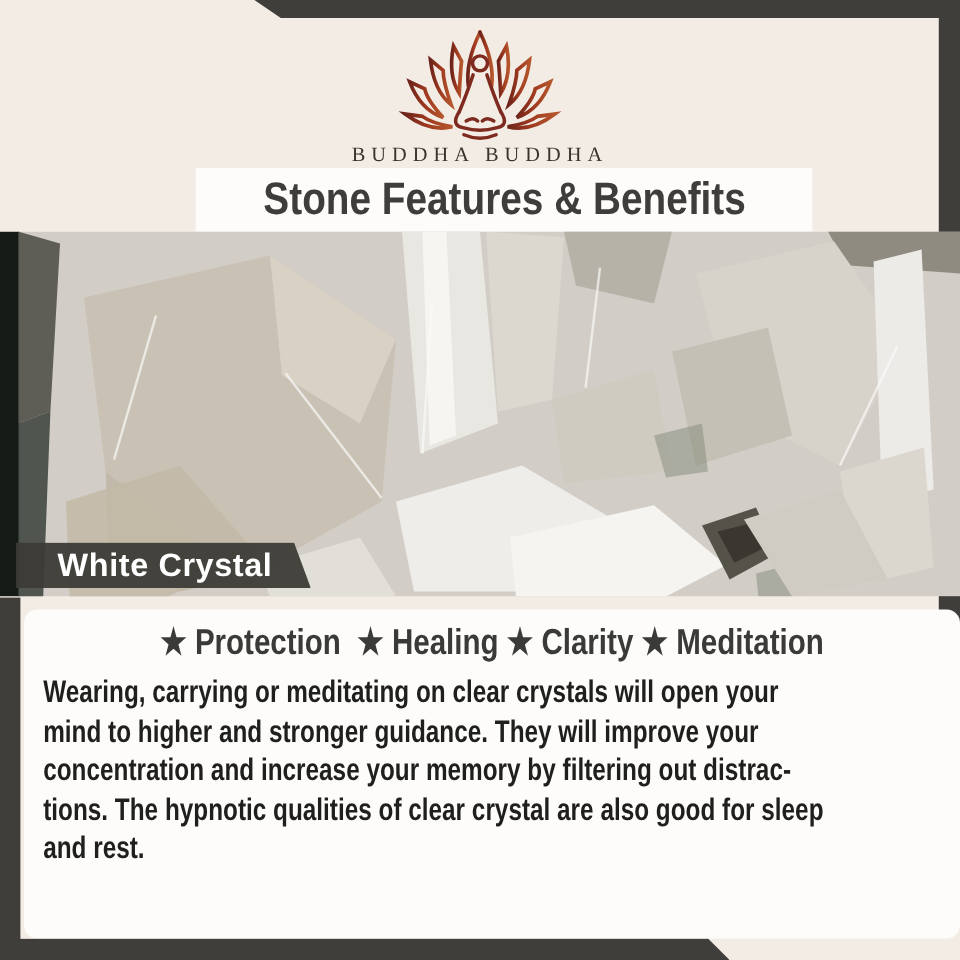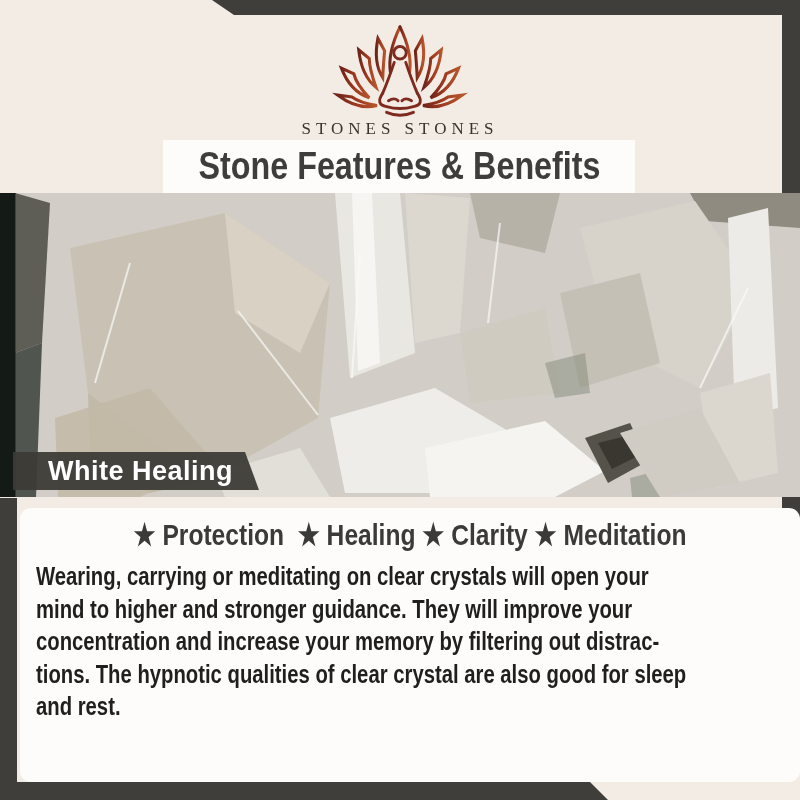--- a/index.html
+++ b/index.html
@@ -26,21 +26,21 @@
   }
   
   .logo-wrap{position:absolute;left:330px;top:24px;width:140px;height:96px;}
   .brand-name{
     position:absolute;left:0;top:119px;width:800px;text-align:center;
     font-family:"Liberation Serif", serif;font-size:17px;letter-spacing:5px;
     color:#3a332d;
   }
   
   .title-banner{
-    position:absolute;left:163px;top:140px;width:472px;height:53px;
+    position:absolute;left:163px;top:140px;width:514px;height:53px;
     background:#fdfcfa;display:flex;align-items:center;justify-content:center;
   }
   .title-banner h1{
     margin:0;font-size:38px;font-weight:bold;color:#3e3d3b;white-space:nowrap;
     transform:scaleX(.85);letter-spacing:0;
   }
   
   .photo{position:absolute;left:0;top:193px;width:800px;height:304px;}
   .photo-label{
     position:absolute;left:13px;top:452px;width:246px;height:38px;
@@ -110,21 +110,21 @@
       <path d="M76,40 Q82,58 88,72"></path>
 
       <path d="M52,72 Q44,84 56,86 Q70,90 84,86 Q96,84 88,72"></path>
       <path d="M58,80 Q64,76 68,80"></path>
       <path d="M82,80 Q76,76 72,80"></path>
 
       <path d="M56,92 Q70,98 84,92"></path>
     </g>
   </svg>
 </div>
-<div class="brand-name">STONES STONES</div>
+<div class="brand-name">BUDDHA BUDDHA</div>
 
 <div class="title-banner">
   <h1>Stone Features &amp; Benefits</h1>
 </div>
 
 <div class="photo">
   <svg viewBox="0 0 800 304" width="800" height="304" preserveAspectRatio="none">
     <rect x="0" y="0" width="800" height="304" fill="#d2cec7"></rect>
 
     <rect x="0" y="0" width="16" height="304" fill="#141b16"></rect>
@@ -165,21 +165,21 @@
       <polyline points="238,118 318,222"></polyline>
       <polyline points="360,60 352,185"></polyline>
       <polyline points="748,95 700,195"></polyline>
       <polyline points="130,70 95,190"></polyline>
       <polyline points="500,30 488,130"></polyline>
     </g>
   </svg>
 </div>
 
 <div class="photo-label">
-  <span>White Healing</span>
+  <span>White Crystal</span>
 </div>
 
 <div class="content-box">
   <div class="benefits-line">★ Protection  ★ Healing ★ Clarity ★ Meditation</div>
   <div class="description">Wearing, carrying or meditating on clear crystals will open your
 mind to higher and stronger guidance. They will improve your
 concentration and increase your memory by filtering out distrac-
 tions. The hypnotic qualities of clear crystal are also good for sleep
 and rest.</div>
 </div>

